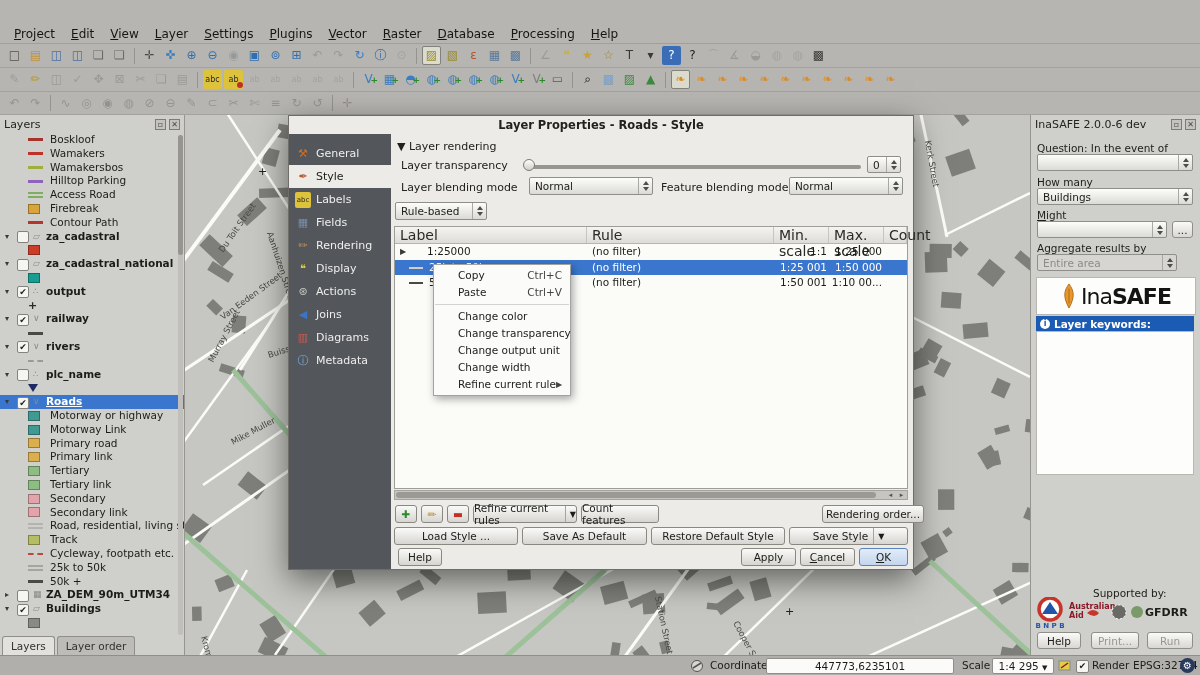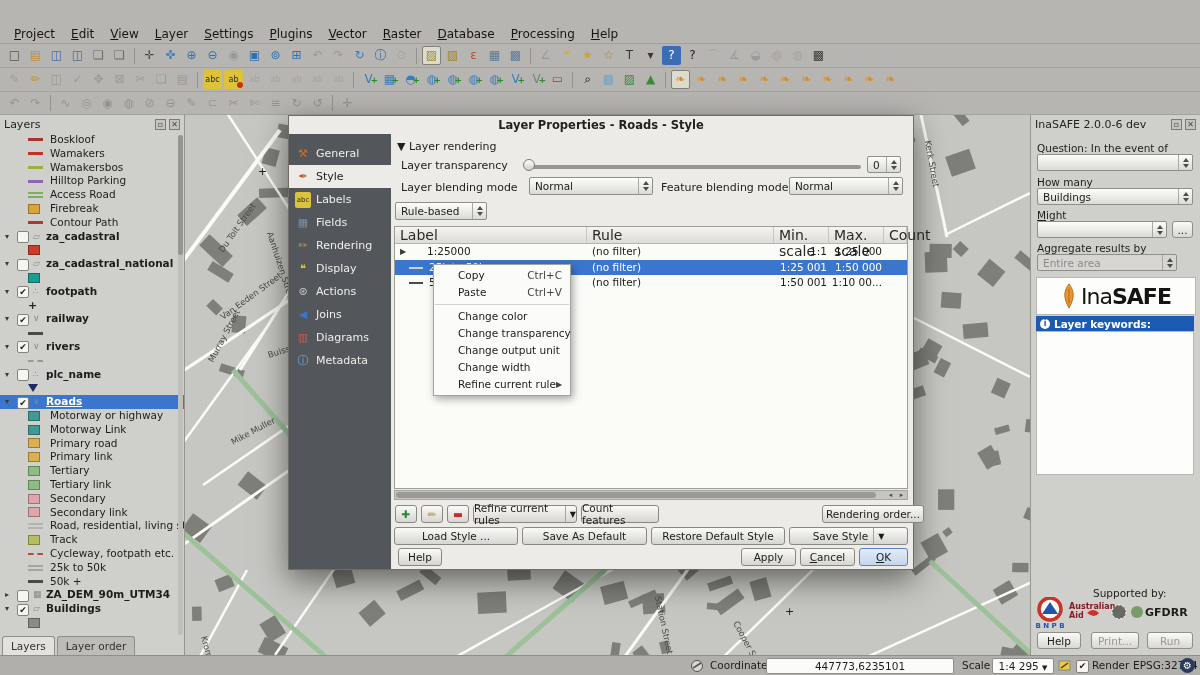--- a/index.html
+++ b/index.html
@@ -516,21 +516,21 @@
         </div>
         <div class="lrow">
           <span class="lsw">
             <span class="sw-fill" style="background: rgb(24, 158, 144);"></span>
           </span>
         </div>
         <div class="lrow">
           <span class="lexp">▾</span>
           <span class="lcb">✔</span>
           <span class="lgeom">∴</span>
-          <span class="llabel b">footpath</span>
+          <span class="llabel b">output</span>
         </div>
         <div class="lrow">
           <span class="lsw">
             <span class="sw-plus" style="color: rgb(42, 42, 37);">+</span>
           </span>
         </div>
         <div class="lrow">
           <span class="lexp">▾</span>
           <span class="lcb">✔</span>
           <span class="lgeom">∨</span>

